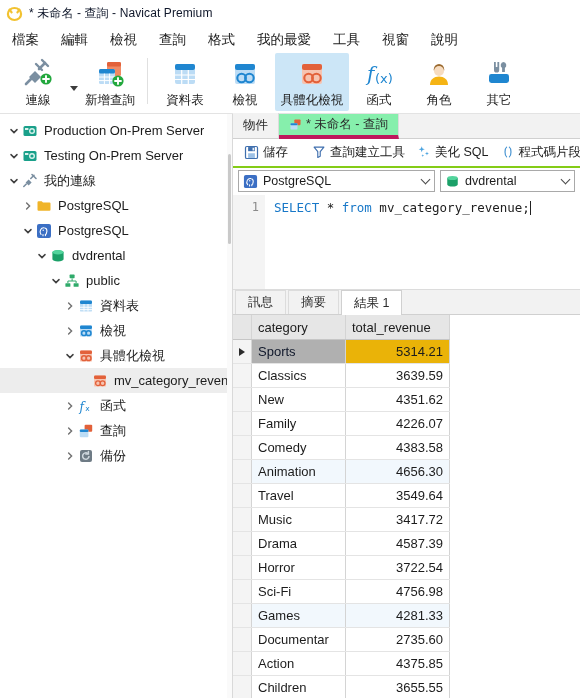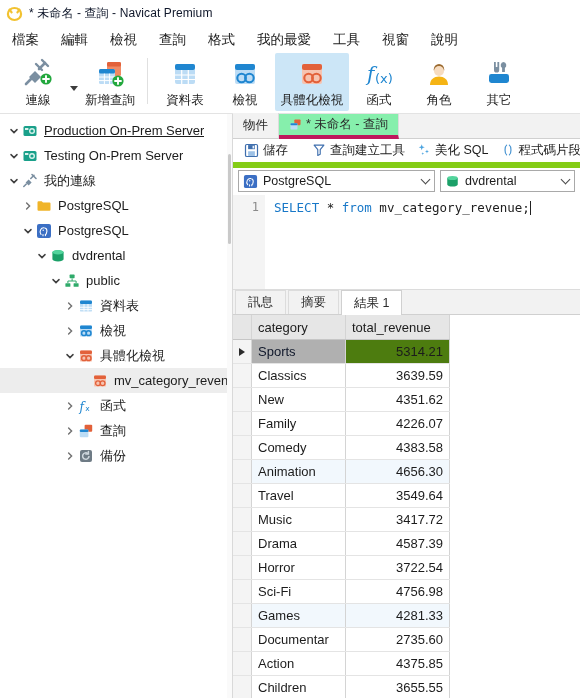--- a/index.html
+++ b/index.html
@@ -106,21 +106,21 @@
   .tab {
     height: 25px; display: flex; align-items: center; gap: 4px;
     padding: 0 10px; font-size: 12.5px; color: #2b2b2b;
     background: #f2f2f2; border-right: 1px solid #dcdcdc; cursor: default;
     white-space: nowrap;
   }
   .tab.active { background: #86efac; border-bottom: 4px solid #be185d; margin-bottom:-1px;}
 
   .qtoolbar {
     height: 29px; display: flex; align-items: center; gap: 4px;
-    background: #ffffff; padding-left: 7px; border-bottom: 6px solid #84cc16;
+    background: #ffffff; padding-left: 7px; border-bottom: 2px solid #84cc16;
     overflow: hidden;
   }
   .qt-btn {
     display: flex; align-items: center; gap: 4px;
     font-size: 12.5px; color: #1c1c1c; padding: 2px 4px; cursor: default;
     white-space: nowrap;
   }
   .qt-sep { width:1px; height:17px; background:#dadada; margin: 0 4px; }
 
   .selbar {
@@ -184,21 +184,21 @@
     background: #e6e6e6; border-bottom: 1px solid #c6c6c6; text-align: left;
   }
   col.c-ind { width: 13px; }
   col.c-cat { width: 94px; }
   col.c-rev { width: 104px; }
   td.ind, th.ind { padding: 0; background:#e6e6e6; border-right:1px solid #d4d4d4;
                    text-align:center; }
   td.ind { background:#f4f4f4; }
   td.rev { text-align: right; }
   tr.selrow td.cat { background: #b0b0b0; color:#0f172a; }
-  tr.selrow td.rev { background: #4d7c0f; }
+  tr.selrow td.rev { background: #eab308; }
   tr.selrow td.ind { background:#f4f4f4; }
   tr.hoverrow td.cat, tr.hoverrow td.rev { background: #f2f8fd; }
   .rowmark { display:inline-block; width:0;height:0;
              border-top:4.5px solid transparent; border-bottom:4.5px solid transparent;
              border-left: 6px solid #2b2b2b; }
 </style>
 </head>
 <body>
 
 <div id="app">
@@ -328,21 +328,21 @@
         <span class="tb-lbl">其它</span>
       </div>
     </div>
   </div>
 
   <div class="body">
 
     <div class="sidebar">
       <div class="tree">
 
-        <div class="tree-row" style="padding-left:6px;text-decoration:underline;">
+        <div class="tree-row" style="padding-left:6px;">
           <span class="twisty">
             <svg class="tw-d" width="10" height="10" viewBox="0 0 10 10">
                 <path d="M2 3.6 L5 6.6 L8 3.6" fill="none" stroke="#404040" stroke-width="1.5" stroke-linecap="round"></path>
               </svg>
           </span>
           <span class="node-ico">
             <svg width="16" height="16" viewBox="0 0 16 16">
               <rect x="1.5" y="3" width="13" height="10" rx="1.6" fill="#1aa08a"></rect>
               <circle cx="10" cy="8" r="3" fill="#d8f2ec"></circle>
                 <circle cx="10" cy="8" r="1.6" fill="#1aa08a"></circle>

